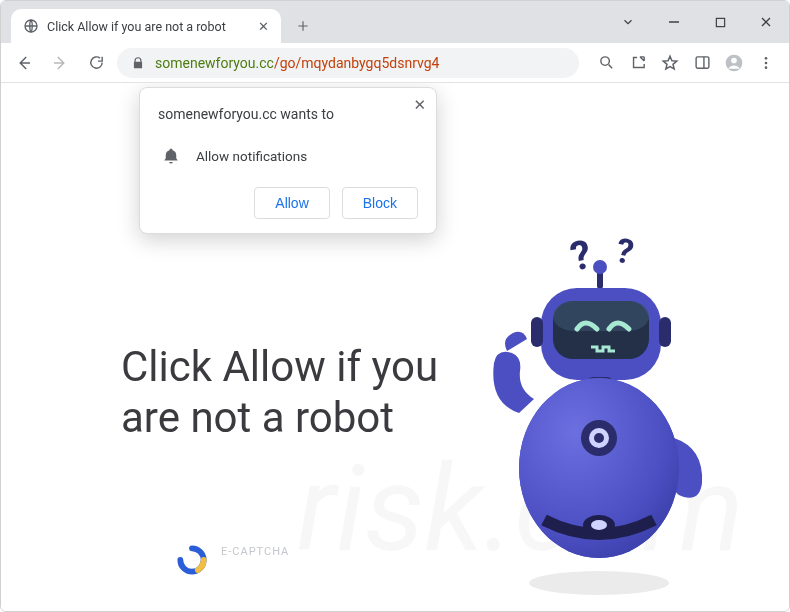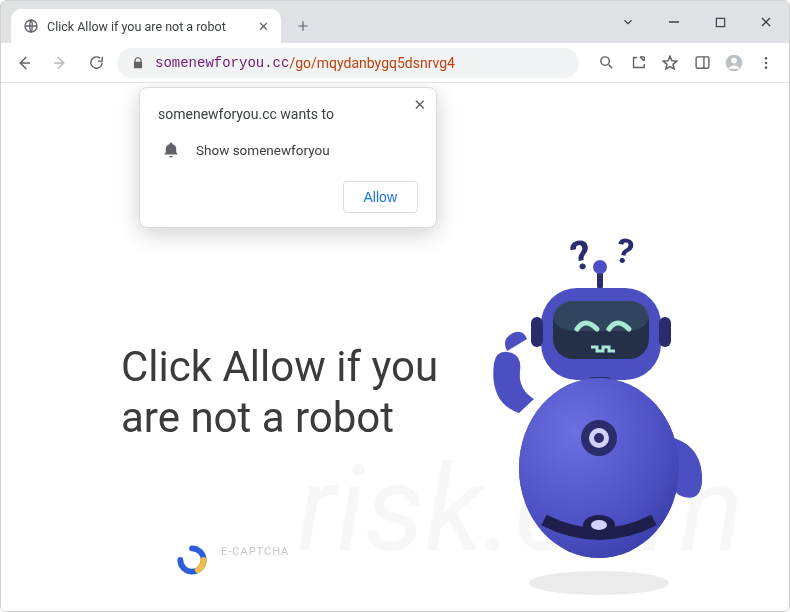--- a/index.html
+++ b/index.html
@@ -75,21 +75,21 @@
     height: 30px;
     background: #f1f3f4;
     border-radius: 15px;
     display: flex;
     align-items: center;
     padding: 0 14px;
     color: #202124;
     font-size: 14px;
   }
   .omnibox .lock { margin-right: 10px; color: #5f6368; }
-  .omnibox .domain { color: #701a75; font-family: Liberation Mono, monospace; }
+  .omnibox .domain { color: #4d7c0f; }
   .omnibox .path   { color: #c2410c; }
   .rightset { display: flex; gap: 2px; align-items: center; margin-left: 6px; }
   
   .viewport {
     position: relative;
     height: 530px;
     background: #fff;
     overflow: hidden;
   }
   .headline {
@@ -136,21 +136,21 @@
     border: 1px solid #dadce0;
     border-radius: 8px;
     box-shadow: 0 6px 22px rgba(0,0,0,0.18);
     padding: 18px 18px 14px 18px;
   }
   .perm-close {
     position: absolute;
     right: 10px; top: 8px;
     color: #5f6368; font-size: 15px; cursor: pointer;
   }
-  .perm-title { font-size: 14px; color: #3c4043; margin-bottom: 19px; }
+  .perm-title { font-size: 14px; color: #3c4043; margin-bottom: 25px; }
   .perm-row {
     display: flex; align-items: center; gap: 16px;
     margin-bottom: 22px; padding-left: 4px;
   }
   .perm-row .bell { color: #5f6368; }
   .perm-row span { font-size: 13.5px; color: #3c4043; }
   .perm-btns { display: flex; justify-content: flex-end; gap: 12px; }
   .pbtn {
     border: 1px solid #dadce0;
     background: #fff;
@@ -347,20 +347,21 @@
     <span>E-CAPTCHA</span>
   </div>
 
   <div class="perm">
     <div class="perm-close">✕</div>
     <div class="perm-title">somenewforyou.cc wants to</div>
     <div class="perm-row">
       <svg class="bell" width="18" height="18" viewBox="0 0 24 24" fill="#5f6368">
           <path d="M12 2a2 2 0 0 1 2 2v.3A7 7 0 0 1 19 11v4l2 3H3l2-3v-4a7 7 0 0 1 5-6.7V4a2 2 0 0 1 2-2zm0 20a2.5 2.5 0 0 1-2.45-2h4.9A2.5 2.5 0 0 1 12 22z"></path>
         </svg>
-      <span>Show somenewforyou</span>
+      <span>Allow notifications</span>
     </div>
     <div class="perm-btns">
       <button class="pbtn">Allow</button>
+      <button class="pbtn">Block</button>
     </div>
   </div>
 
 </div>
 
 </body></html>

